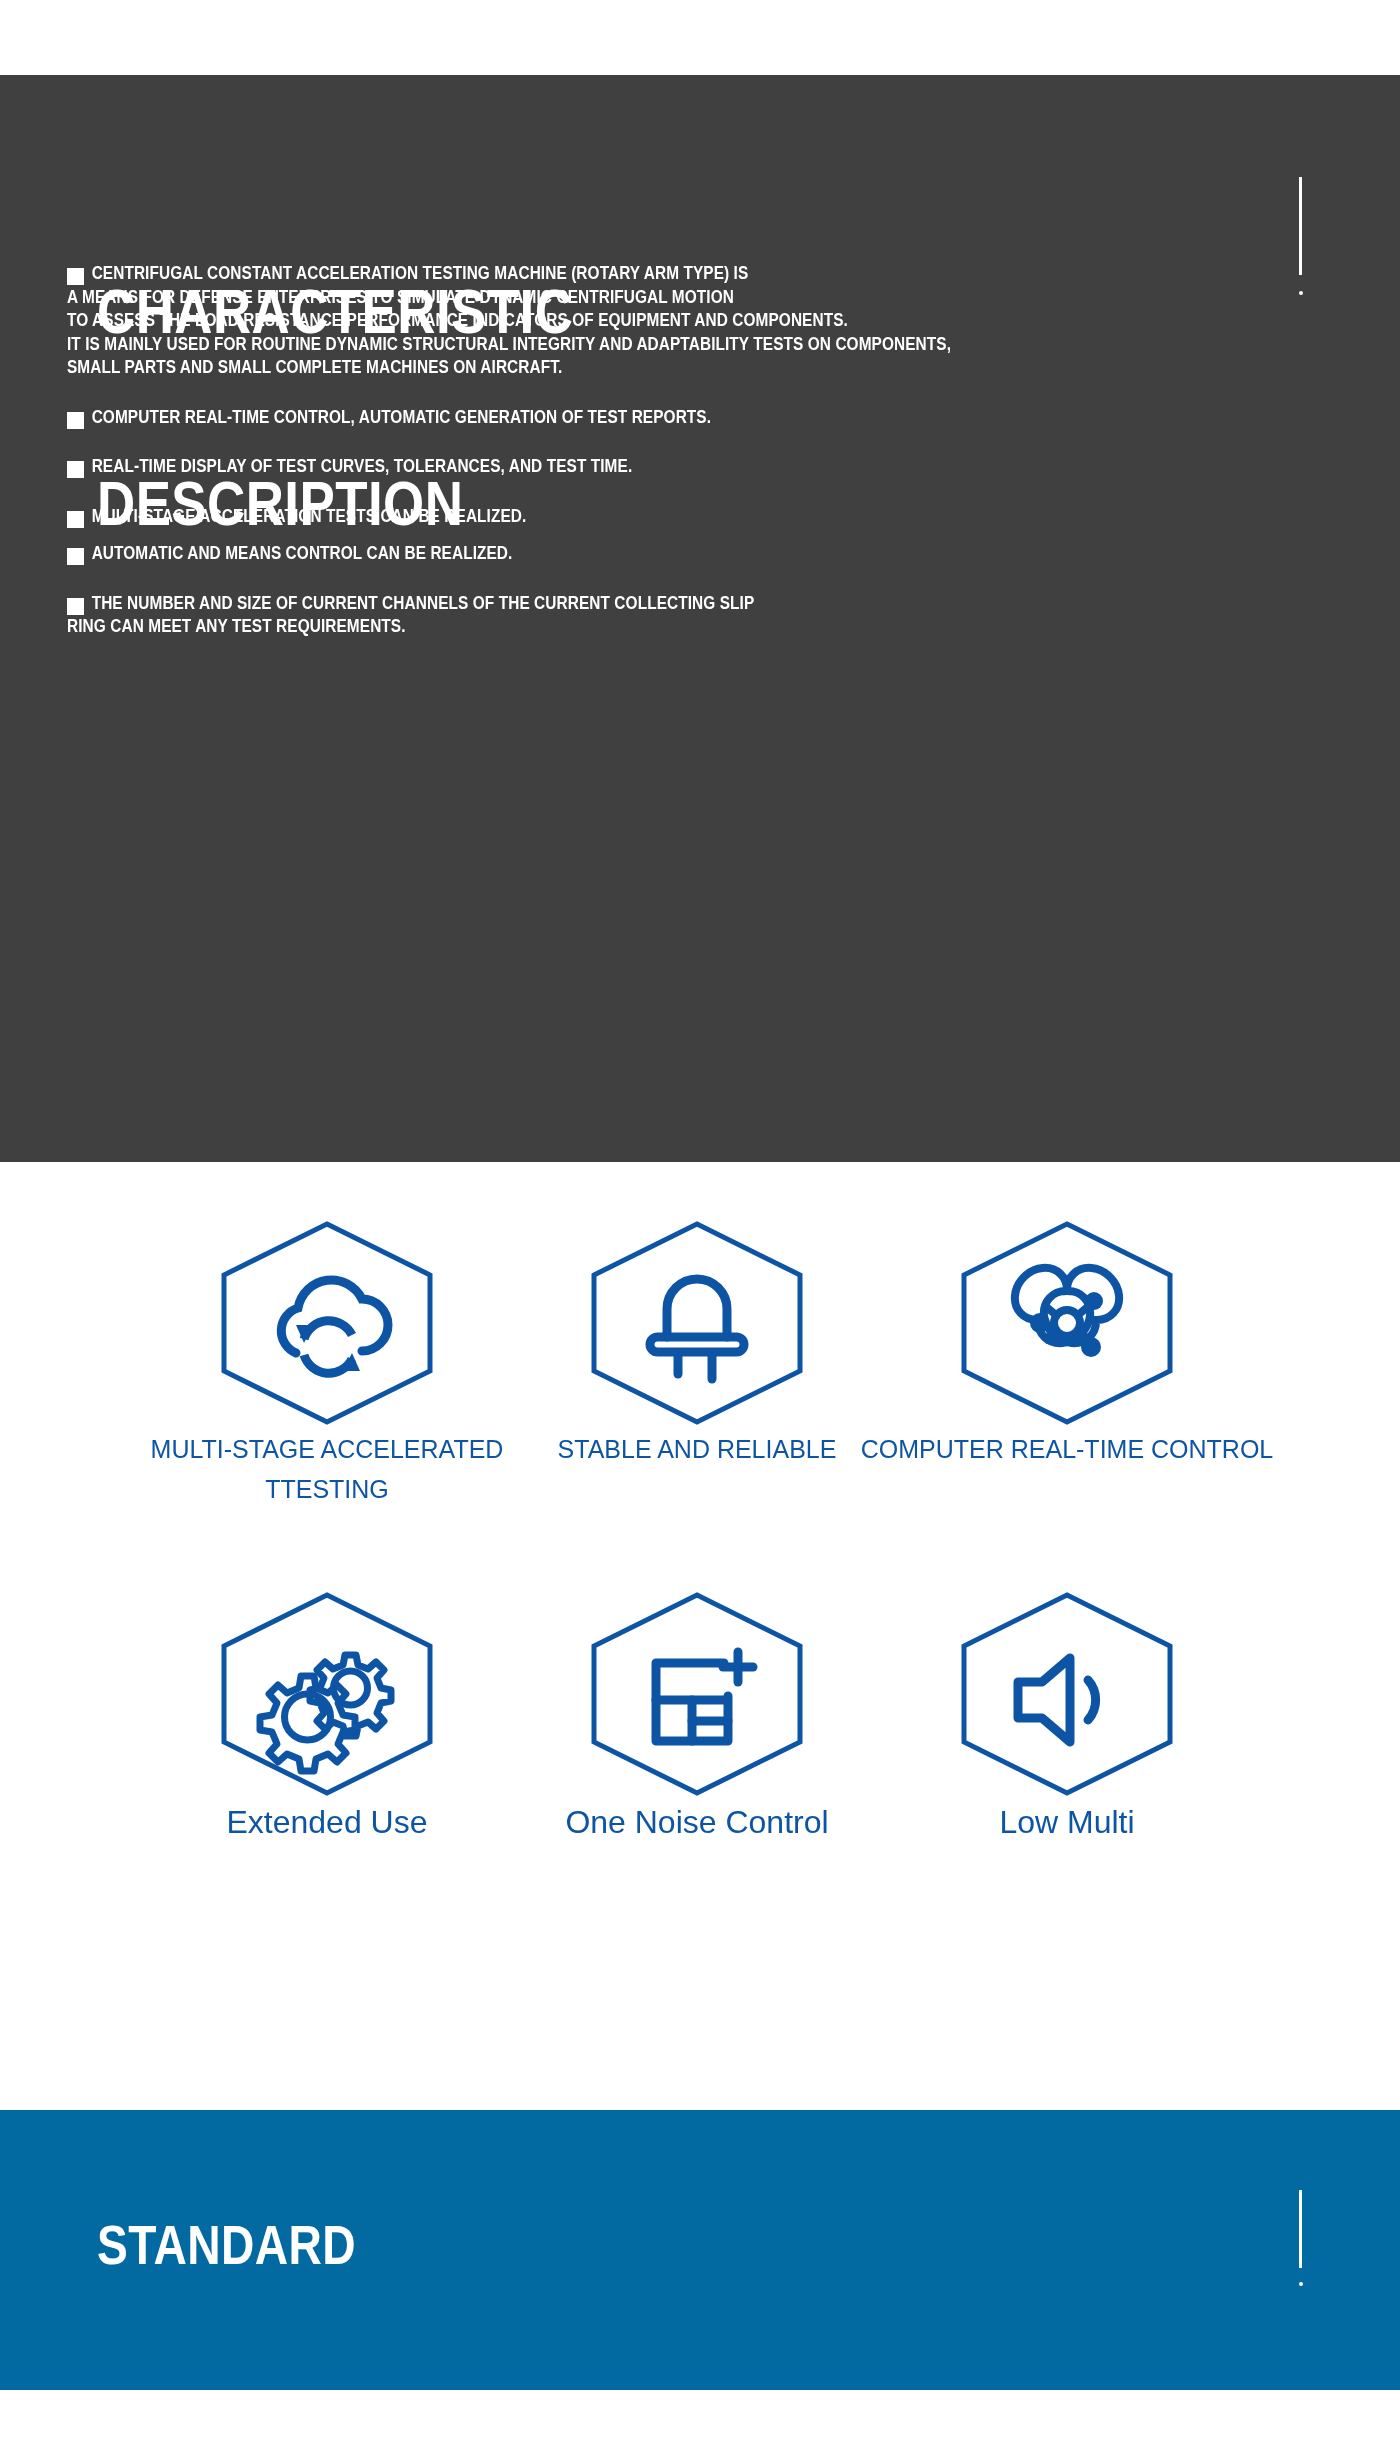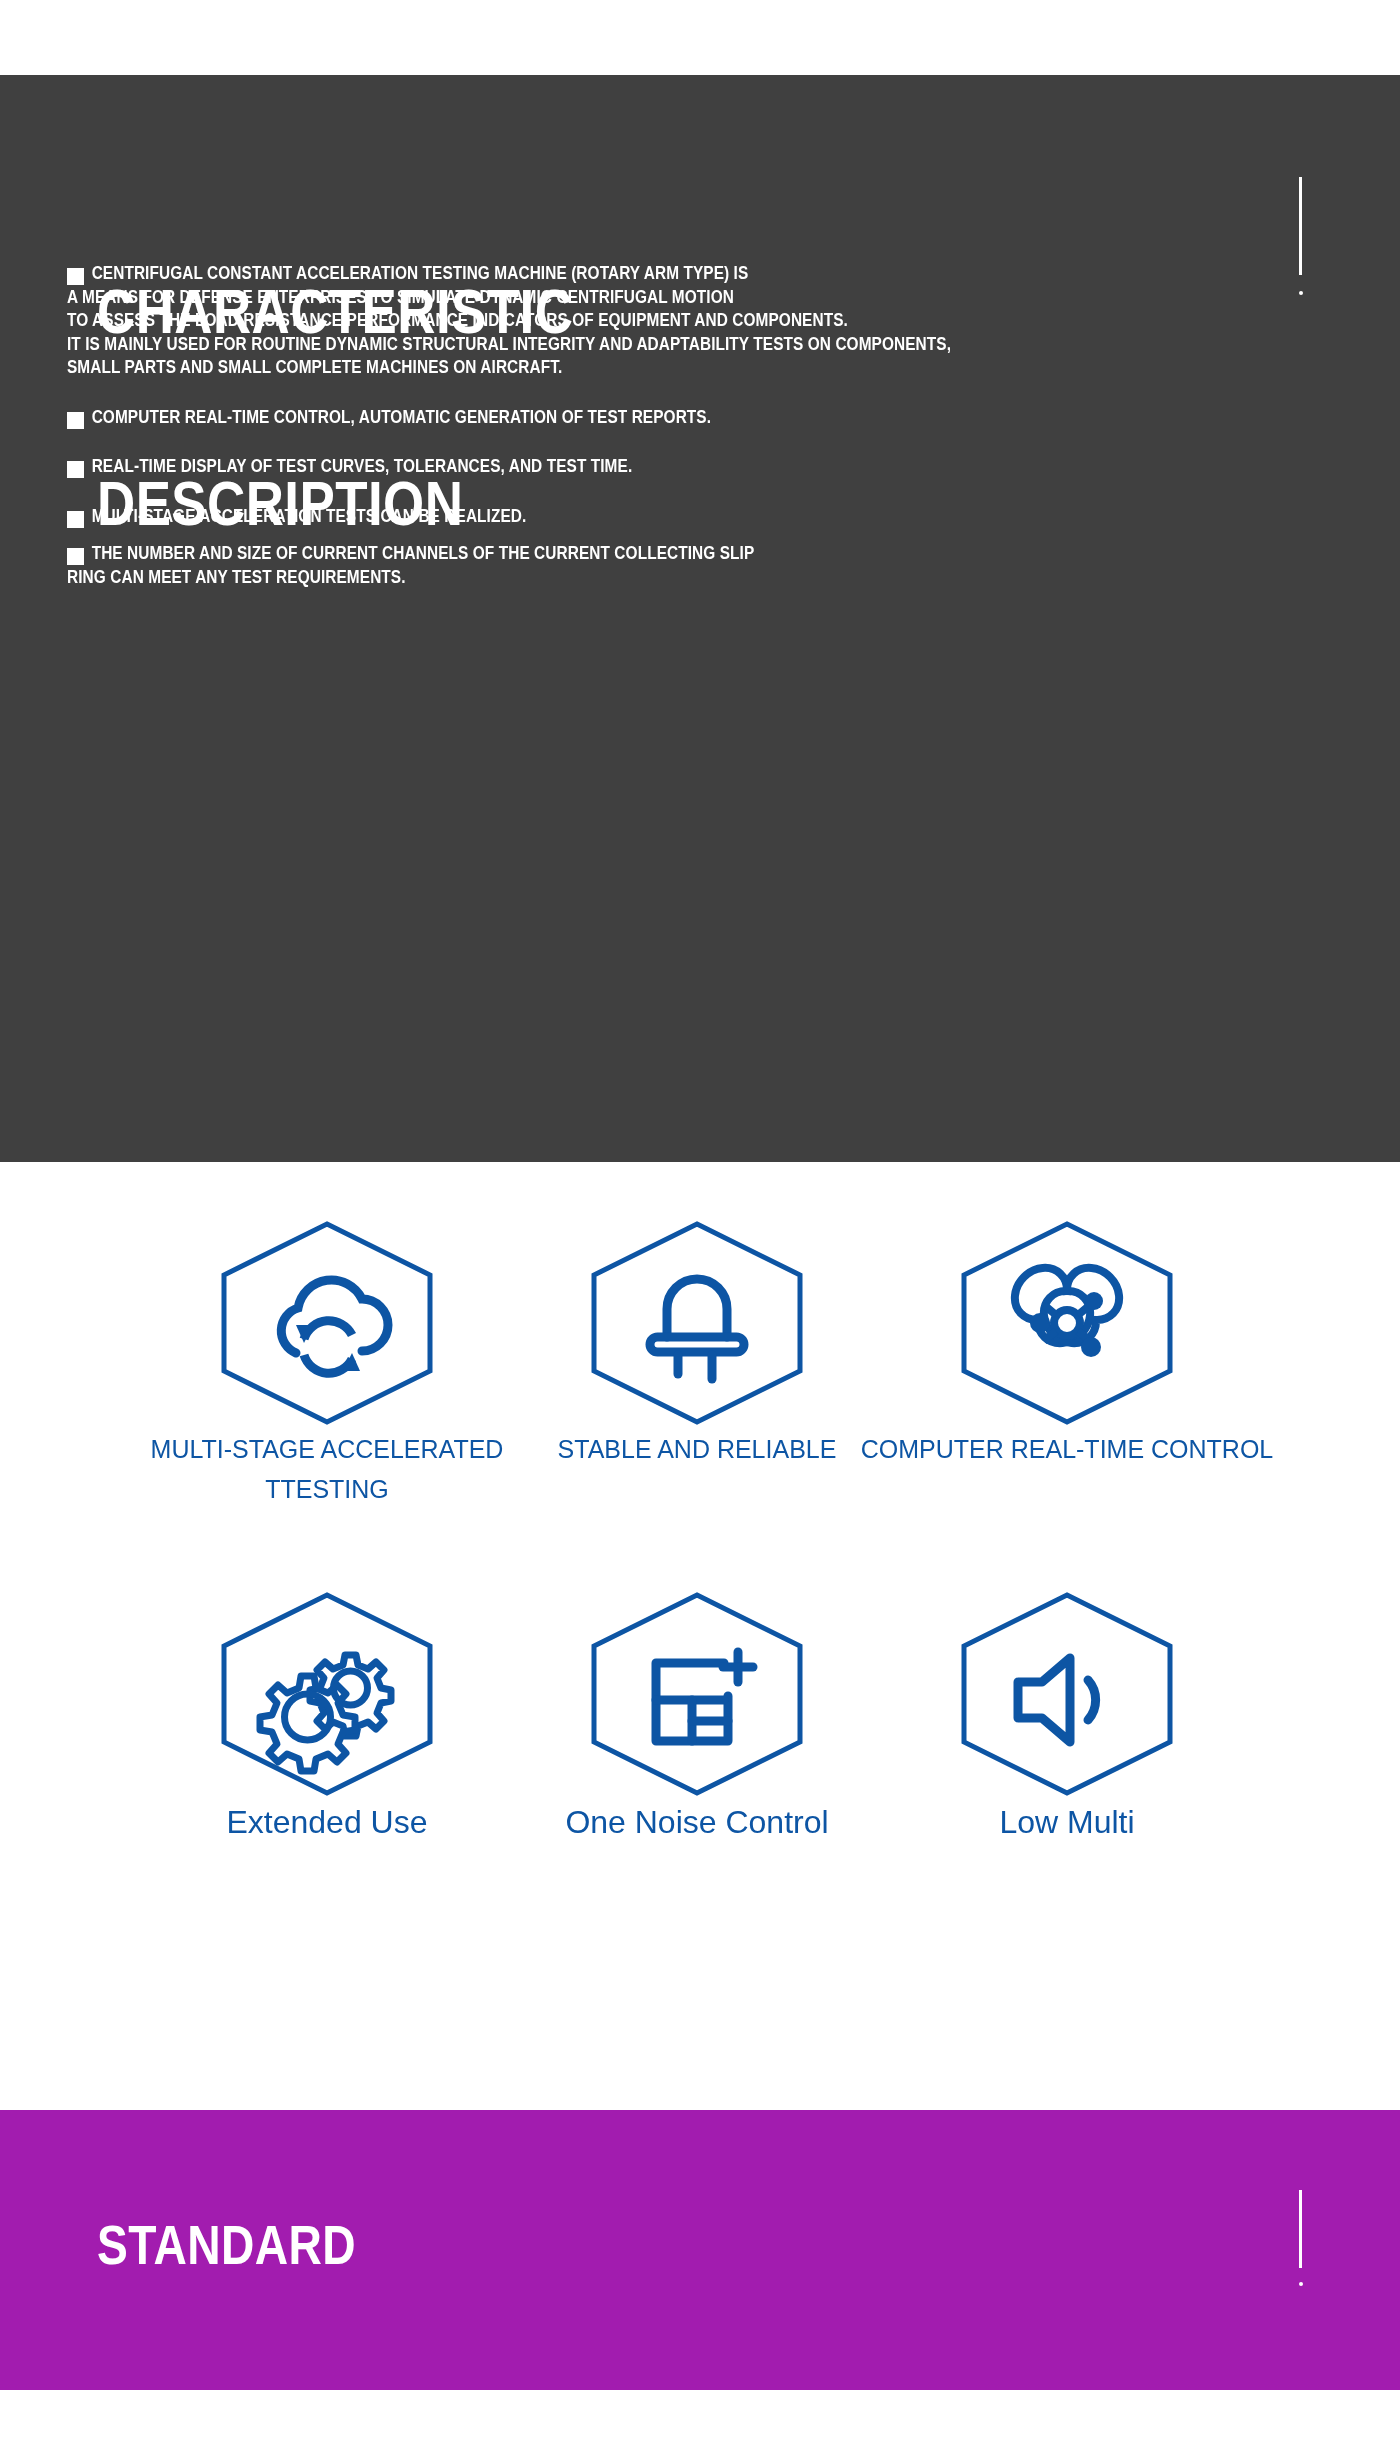--- a/index.html
+++ b/index.html
@@ -82,21 +82,21 @@
     line-height:40px;
     text-align:center;
     white-space:pre-line;
     font-weight:normal;
   }
   .hex-label.r2{ font-size:32px; }
 
   
   .standard-band{
     position:absolute; left:0; top:2110px; width:1400px; height:280px;
-    background:#a21caf;
+    background:#0369a1;
   }
   .standard-title{
     position:absolute; left:97px; top:103px;
     font-family:"Liberation Sans", sans-serif;
     font-weight:bold;
     font-size:55px;
     color:#ffffff;
     letter-spacing:0.5px;
     transform:scaleX(0.84);
     transform-origin:left top;
@@ -143,20 +143,24 @@
     <div class="bullet-row" style="margin-bottom:26px;">
       <span class="bullet-box"></span>
       <span class="bullet-text indent-first">REAL-TIME DISPLAY OF TEST CURVES, TOLERANCES, AND TEST TIME.</span>
     </div>
 
     <div class="bullet-row" style="margin-bottom:14px;">
       <span class="bullet-box"></span>
       <span class="bullet-text indent-first">MULTI-STAGE ACCELERATION TESTS CAN BE REALIZED.</span>
     </div>
 
+    <div class="bullet-row" style="margin-bottom:26px;">
+      <span class="bullet-box"></span>
+      <span class="bullet-text indent-first">AUTOMATIC AND MEANS CONTROL CAN BE REALIZED.</span>
+    </div>
 
     <div class="bullet-row">
       <span class="bullet-box"></span>
       <span class="bullet-text indent-first">THE NUMBER AND SIZE OF CURRENT CHANNELS OF THE CURRENT COLLECTING SLIP
  RING CAN MEET ANY TEST REQUIREMENTS.</span>
     </div>
 
   </div>
 </div>
 

